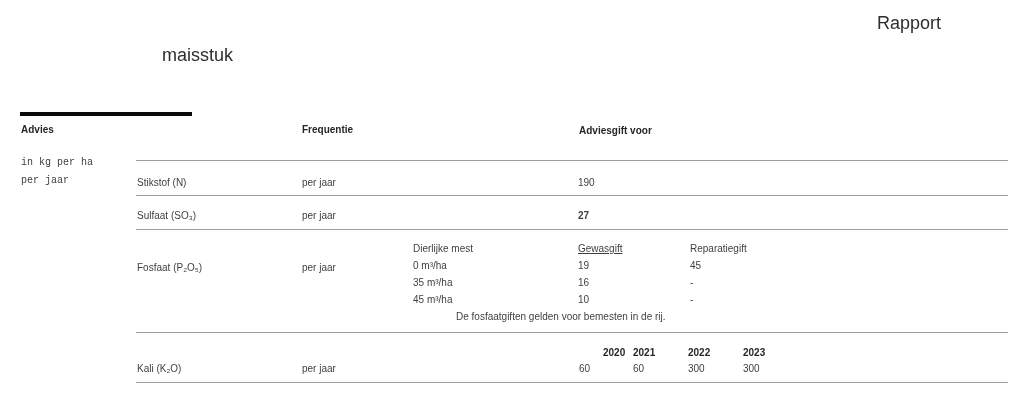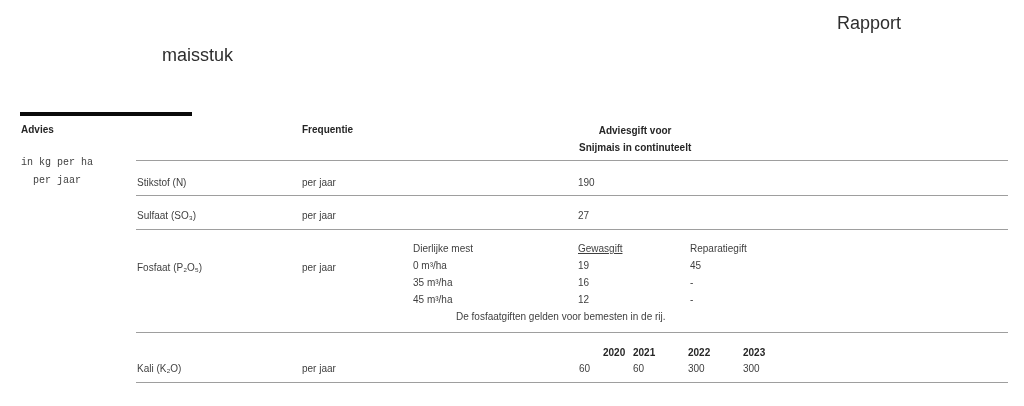--- a/index.html
+++ b/index.html
@@ -29,76 +29,75 @@
     background: #9e9e9e;
   }
   .thick-bar {
     position: absolute;
     left: 20px;
     top: 112px;
     width: 172px;
     height: 4px;
     background: #0a0a0a;
   }
-  .two-line div { white-space: nowrap; text-align: center; }
+  .two-line div { white-space: nowrap; }
   .unit-note { line-height: 18px; }
   .gift-head { line-height: 17px; }
 </style>
 </head>
 <body>
 
 <div class="page">
 
-  <div class="cell big" style="left:837px; top:13px;">Rapport</div>
+  <div class="cell big" style="left:877px; top:13px;">Rapport</div>
   <div class="cell big" style="left:137px; top:45px;margin-left:25px;">maisstuk</div>
 
   <div class="thick-bar"></div>
   <div class="cell bold" style="left:21px; top:122px;">Advies</div>
   <div class="cell two-line unit-note" style="left:21px; top:154px;font-family:Liberation Mono, monospace;">
     <div>in kg per ha</div>
     <div>per jaar</div>
   </div>
 
   <div class="cell bold" style="left:302px; top:122px;">Frequentie</div>
   <div class="cell bold two-line gift-head" style="left:579px; top:122px;">
     <div>Adviesgift voor</div>
-    <div>Snijmais in continuteelt</div>
   </div>
 
   <div class="rule" style="top:160px;"></div>
   <div class="rule" style="top:195px;"></div>
   <div class="rule" style="top:229px;"></div>
   <div class="rule" style="top:332px;"></div>
   <div class="rule" style="top:382px;"></div>
 
   <div class="cell" style="left:137px; top:175px;">Stikstof (N)</div>
   <div class="cell" style="left:302px; top:175px;">per jaar</div>
   <div class="cell" style="left:578px; top:175px;">190</div>
 
   <div class="cell" style="left:137px; top:208px;">Sulfaat (SO₃)</div>
   <div class="cell" style="left:302px; top:208px;">per jaar</div>
-  <div class="cell" style="left:578px; top:208px;">27</div>
+  <div class="cell" style="left:578px; top:208px;font-weight:bold;">27</div>
 
   <div class="cell" style="left:137px; top:260px;">Fosfaat (P₂O₅)</div>
   <div class="cell" style="left:302px; top:260px;">per jaar</div>
 
   <div class="cell" style="left:413px; top:241px;">Dierlijke mest</div>
   <div class="cell" style="left:578px; top:241px;text-decoration:underline;">Gewasgift</div>
   <div class="cell" style="left:690px; top:241px;">Reparatiegift</div>
 
   <div class="cell" style="left:413px; top:258px;">0 m³/ha</div>
   <div class="cell" style="left:578px; top:258px;">19</div>
   <div class="cell" style="left:690px; top:258px;">45</div>
 
   <div class="cell" style="left:413px; top:275px;">35 m³/ha</div>
   <div class="cell" style="left:578px; top:275px;">16</div>
   <div class="cell" style="left:690px; top:275px;">-</div>
 
   <div class="cell" style="left:413px; top:292px;">45 m³/ha</div>
-  <div class="cell" style="left:578px; top:292px;">12</div>
+  <div class="cell" style="left:578px; top:292px;">10</div>
   <div class="cell" style="left:690px; top:292px;">-</div>
 
   <div class="cell" style="left:413px; top:309px;margin-left:43px;">De fosfaatgiften gelden voor bemesten in de rij.</div>
 
   <div class="cell" style="left:137px; top:361px;">Kali (K₂O)</div>
   <div class="cell" style="left:302px; top:361px;">per jaar</div>
 
   <div class="cell bold" style="left:579px; top:345px;margin-left:24px;">2020</div>
   <div class="cell bold" style="left:633px; top:345px;">2021</div>
   <div class="cell bold" style="left:688px; top:345px;">2022</div>

